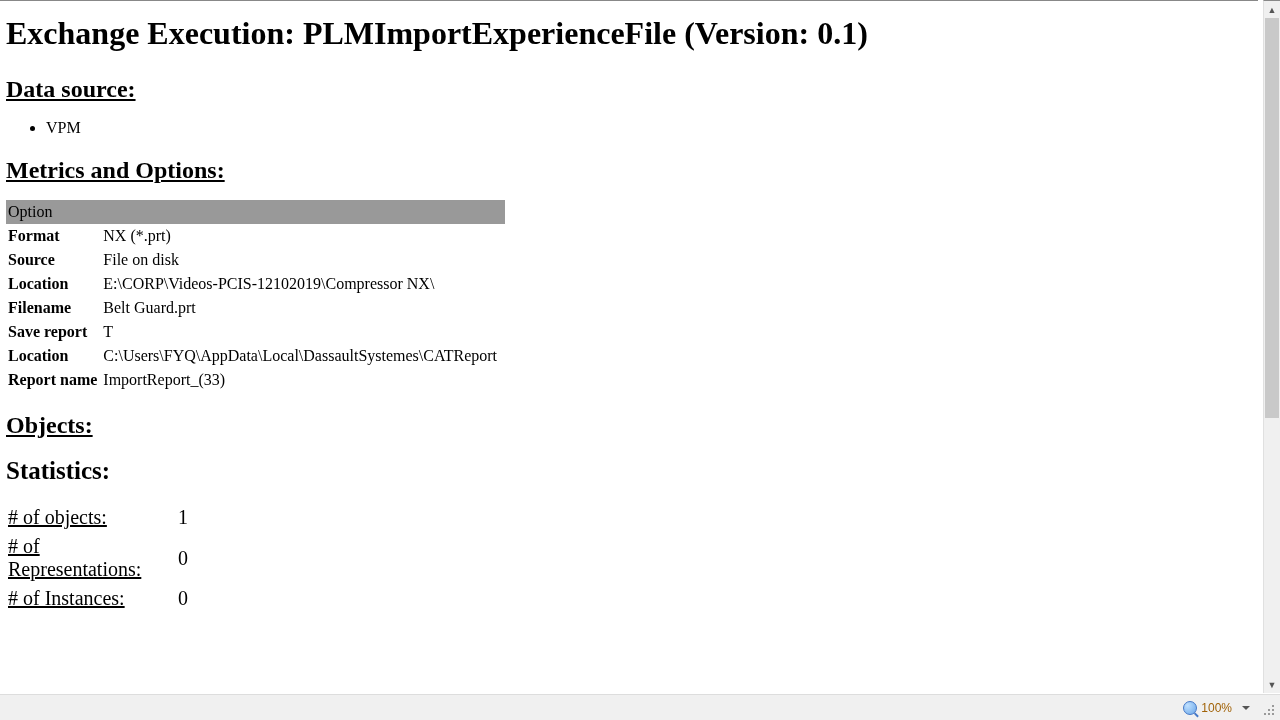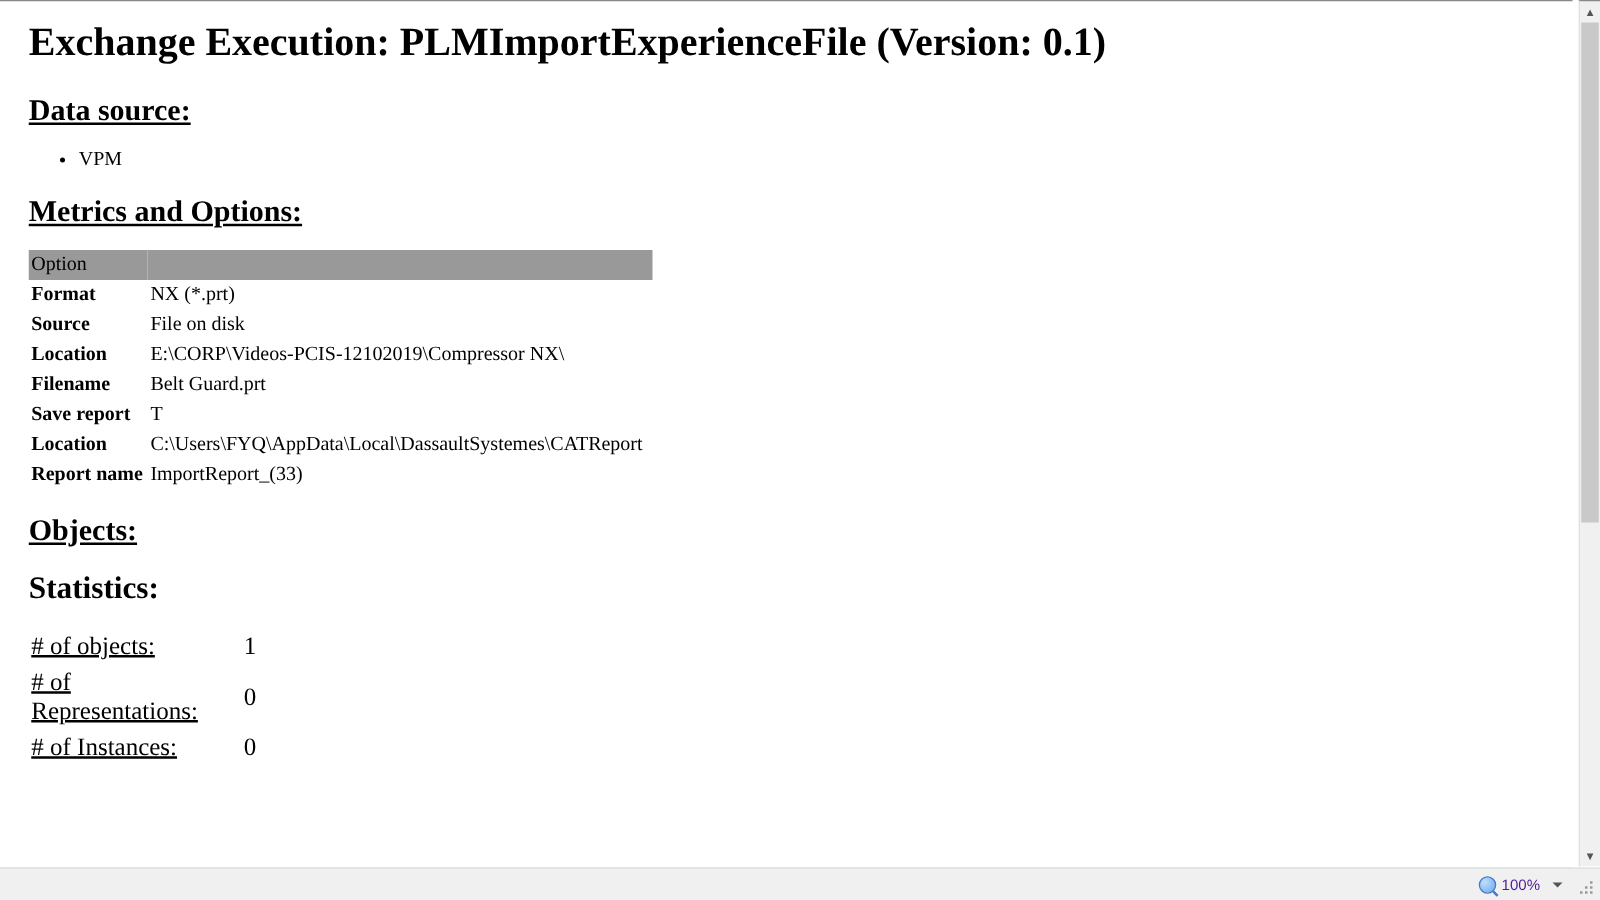--- a/index.html
+++ b/index.html
@@ -18,21 +18,20 @@
     left: 0;
     width: 1258px;
     height: 693px;
     border-top: 1px solid #888;
     border-bottom: 1px solid #ccc;
     overflow: hidden;
     background: #fff;
   }
   .content {
     padding: 0 6px;
-    margin-left: 17px;
   }
   h1 {
     font-size: 32px;
     font-weight: bold;
     margin: 14px 0 24px 0;
   }
   h2 {
     font-size: 24px;
     font-weight: bold;
     margin: 20px 0 16px 0;
@@ -134,21 +133,21 @@
     right: 0;
     bottom: 0;
     height: 26px;
     background: #f0f0f0;
     border-top: 1px solid #ddd;
     display: flex;
     align-items: center;
     justify-content: flex-end;
     font-family: "Segoe UI", Tahoma, sans-serif;
     font-size: 12px;
-    color: #4c1d95;
+    color: #a16207;
     padding-right: 6px;
     box-sizing: border-box;
   }
   .statusbar .zoom-group {
     display: flex;
     align-items: center;
     gap: 4px;
   }
   .statusbar .mag {
     width: 12px;

